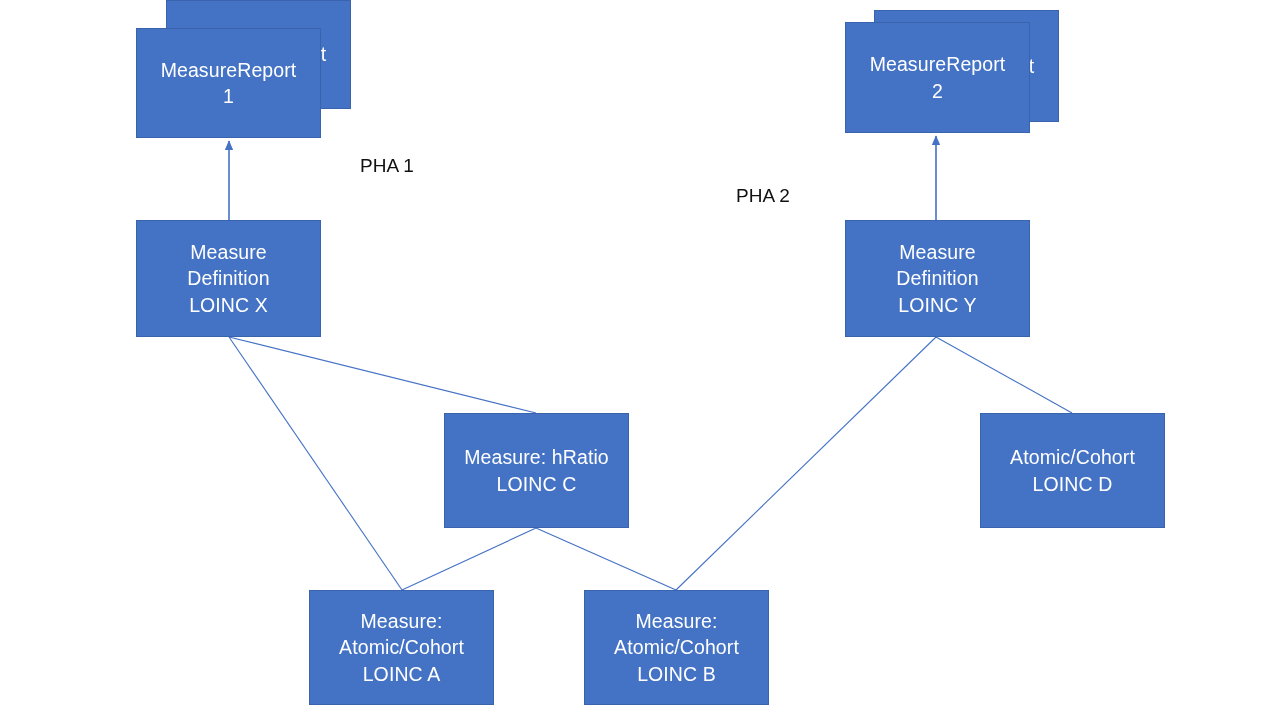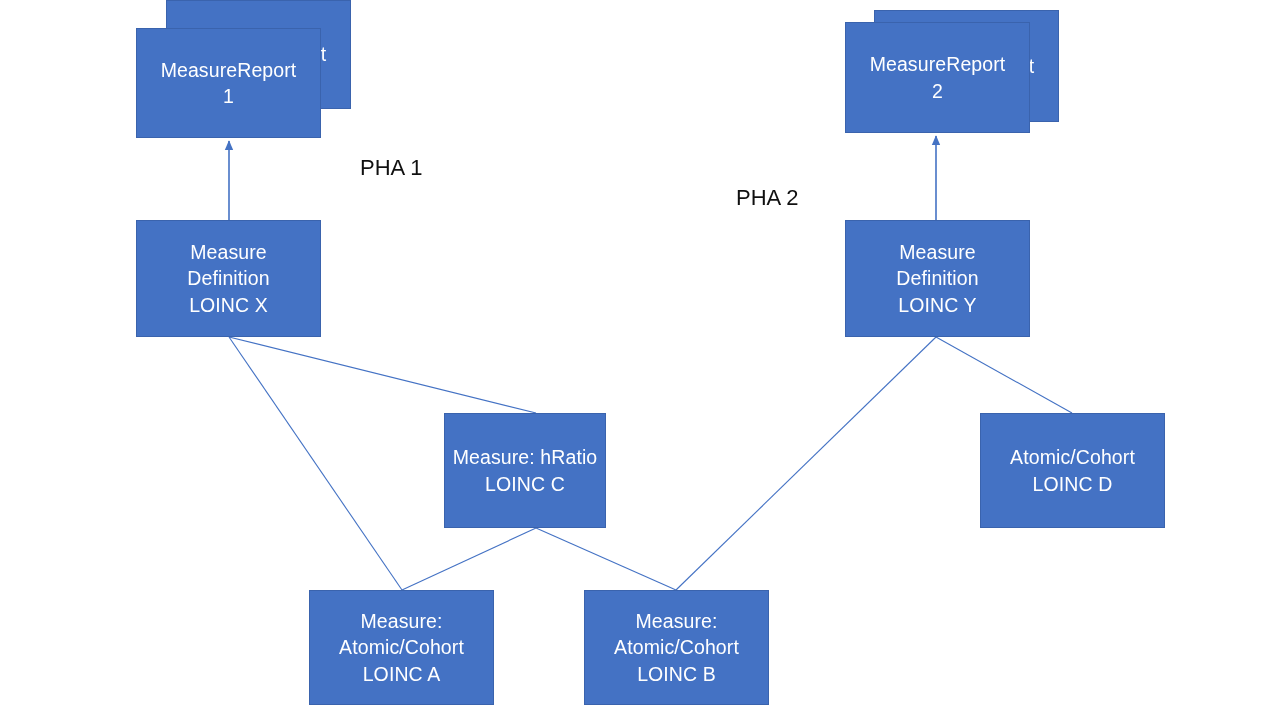--- a/index.html
+++ b/index.html
@@ -39,21 +39,21 @@
     letter-spacing: 0.1px;
     white-space: pre-line;
     z-index: 3;
   }
   .node.back {
     z-index: 2;
   }
   .grouplabel {
     position: absolute;
     color: #101010;
-    font-size: 22px;
+    font-size: 19px;
     line-height: 1.2;
     white-space: nowrap;
     z-index: 4;
     text-align: right;
   }
 </style>
 </head>
 <body>
 
 <div id="canvas" style="background: rgb(255, 255, 255);">
@@ -84,21 +84,21 @@
       <div class="node" style="left: 845px; top: 22px; width: 185px; height: 111px; background: rgb(68, 114, 196); border-color: rgb(58, 99, 173); color: rgb(255, 255, 255);"><span>MeasureReport
 2</span></div>
     </div>
   <div id="node-layer">
       <div class="node" style="left: 136px; top: 220px; width: 185px; height: 117px; background: rgb(68, 114, 196); border-color: rgb(58, 99, 173); color: rgb(255, 255, 255);"><span>Measure
 Definition
 LOINC X</span></div>
       <div class="node" style="left: 845px; top: 220px; width: 185px; height: 117px; background: rgb(68, 114, 196); border-color: rgb(58, 99, 173); color: rgb(255, 255, 255);"><span>Measure
 Definition
 LOINC Y</span></div>
-      <div class="node" style="left: 444px; top: 413px; width: 162px; height: 115px; background: rgb(68, 114, 196); border-color: rgb(58, 99, 173); color: rgb(255, 255, 255);"><span>Measure: hRatio
+      <div class="node" style="left: 444px; top: 413px; width: 185px; height: 115px; background: rgb(68, 114, 196); border-color: rgb(58, 99, 173); color: rgb(255, 255, 255);"><span>Measure: hRatio
 LOINC C</span></div>
       <div class="node" style="left: 980px; top: 413px; width: 185px; height: 115px; background: rgb(68, 114, 196); border-color: rgb(58, 99, 173); color: rgb(255, 255, 255);"><span>Atomic/Cohort
 LOINC D</span></div>
       <div class="node" style="left: 309px; top: 590px; width: 185px; height: 115px; background: rgb(68, 114, 196); border-color: rgb(58, 99, 173); color: rgb(255, 255, 255);"><span>Measure:
 Atomic/Cohort
 LOINC A</span></div>
       <div class="node" style="left: 584px; top: 590px; width: 185px; height: 115px; background: rgb(68, 114, 196); border-color: rgb(58, 99, 173); color: rgb(255, 255, 255);"><span>Measure:
 Atomic/Cohort
 LOINC B</span></div>
     </div>

